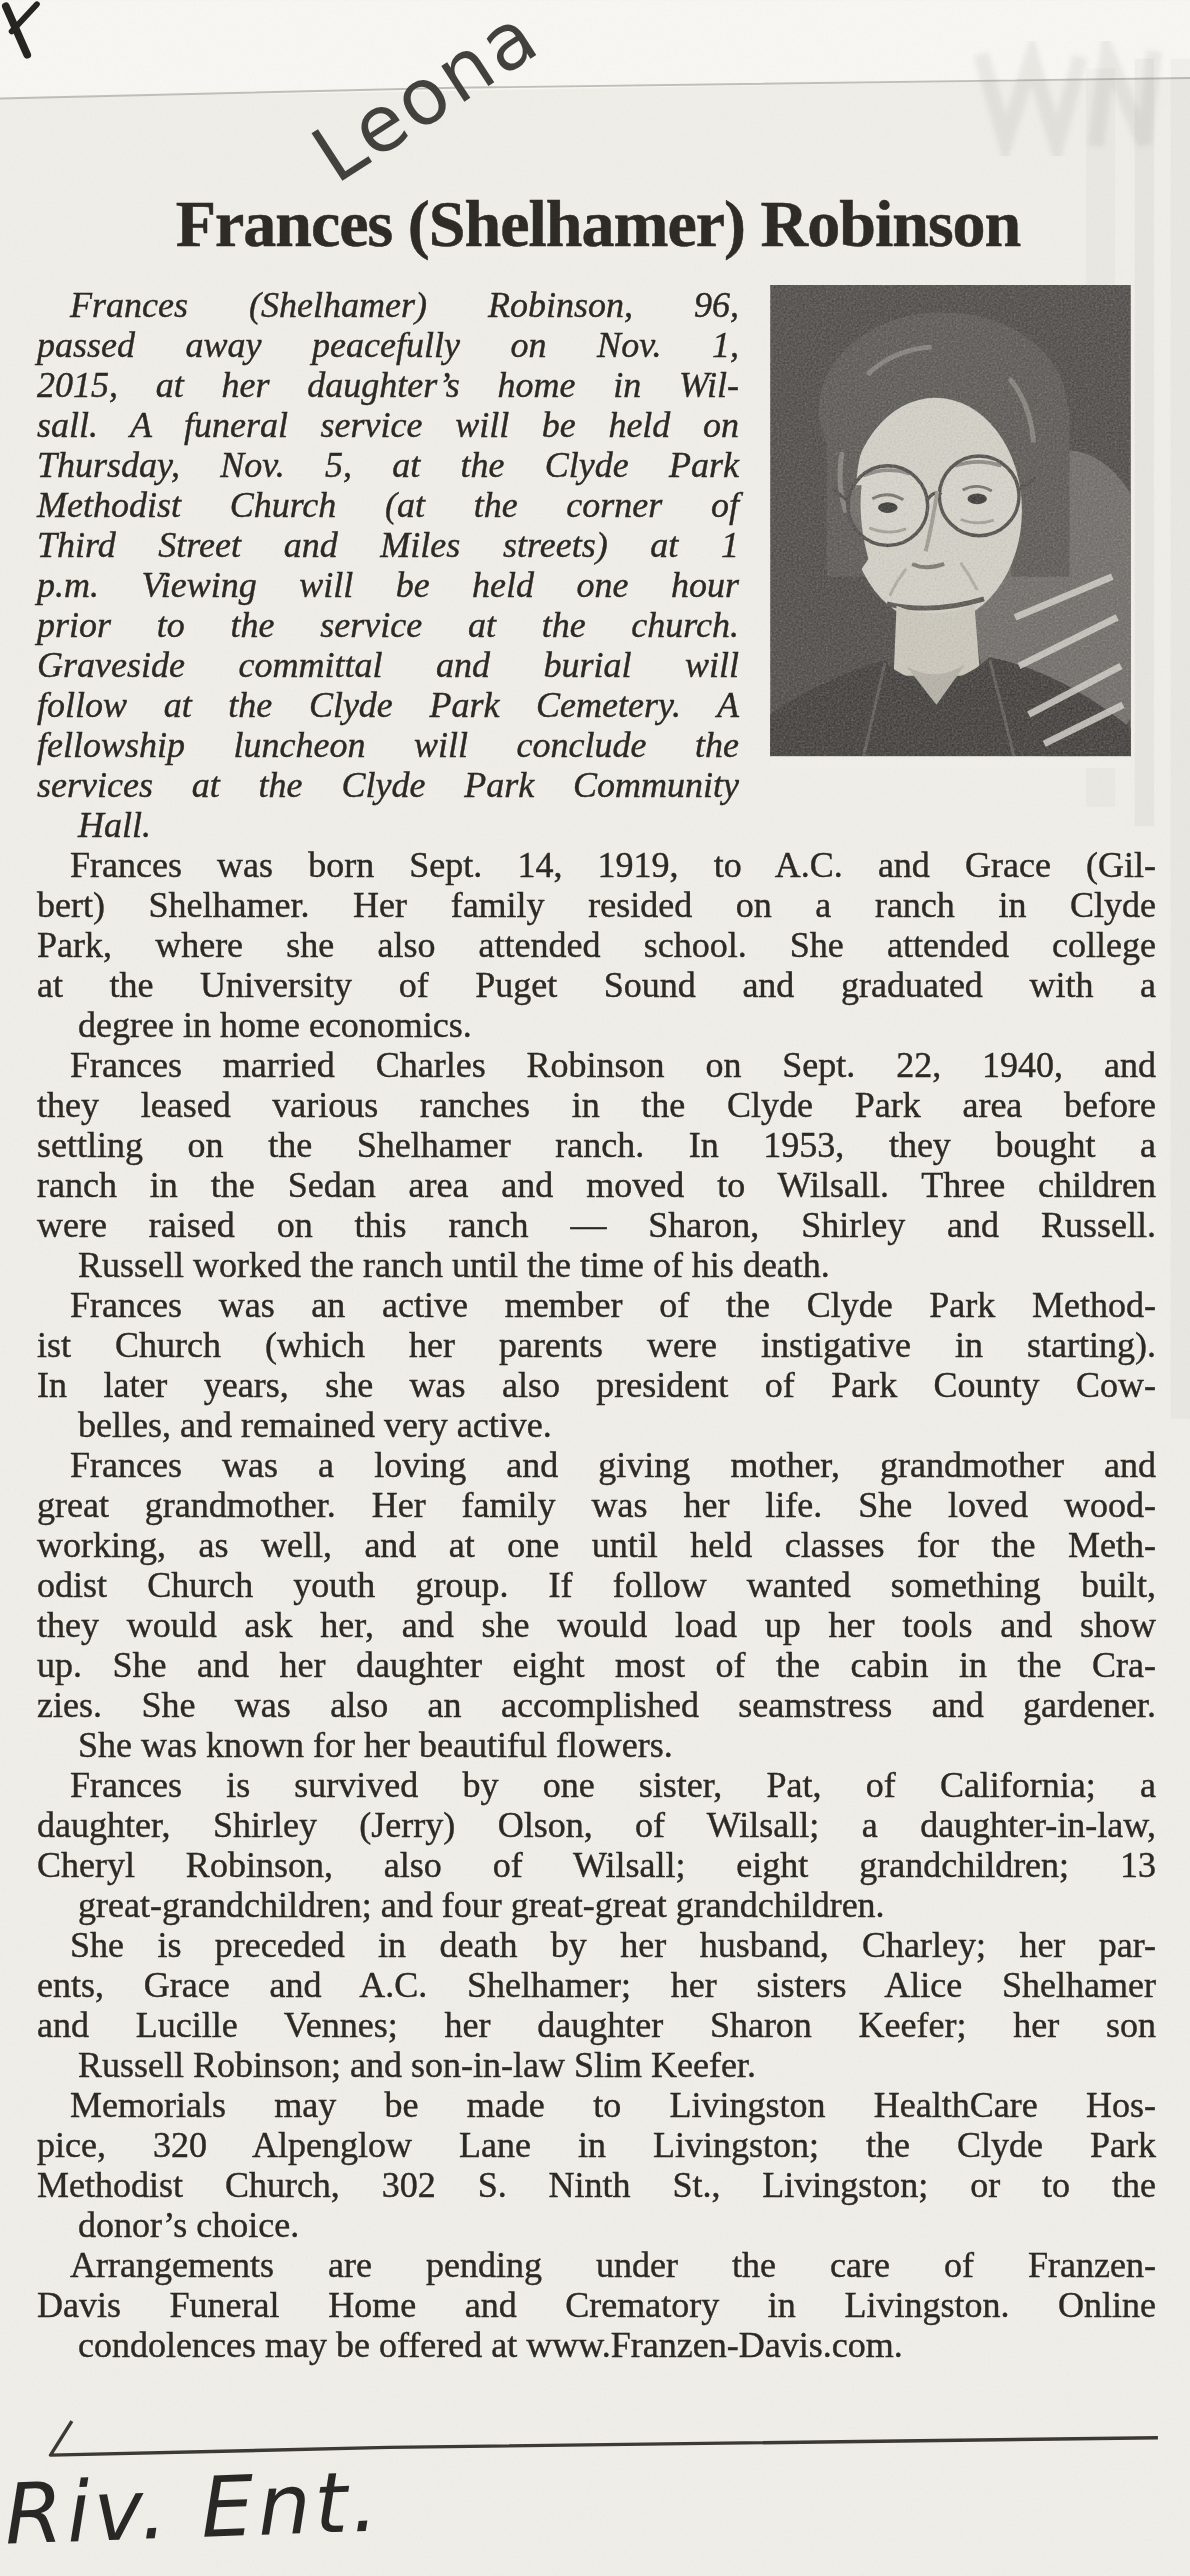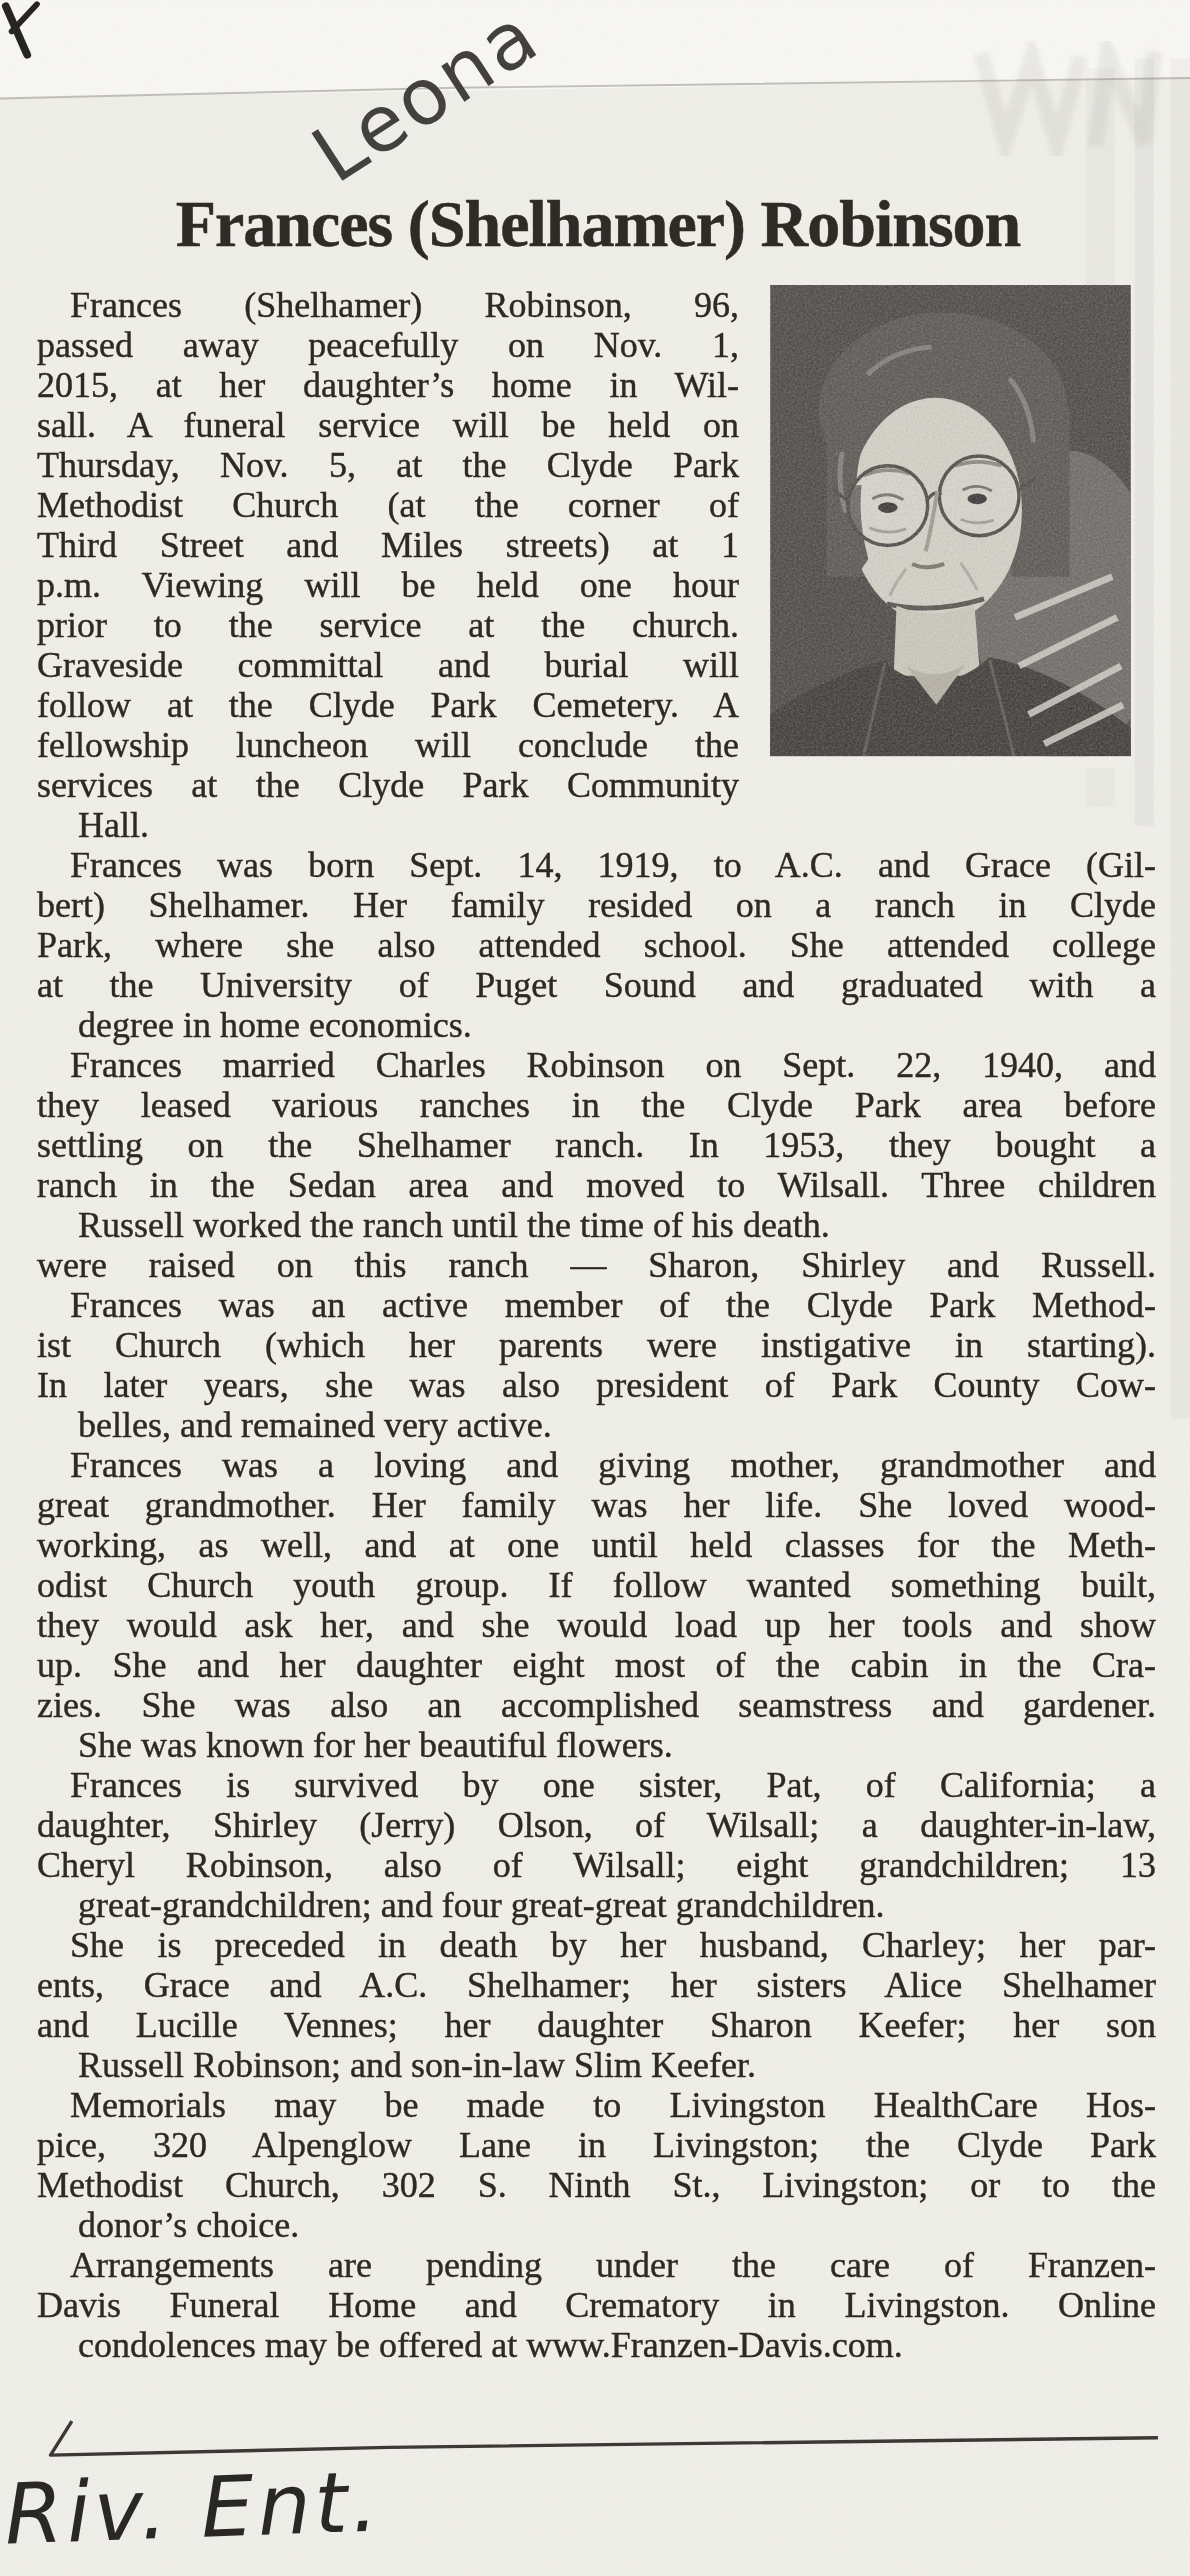--- a/index.html
+++ b/index.html
@@ -25,21 +25,21 @@
   .text-block{
     position:absolute;left:37px;top:285px;width:1119px;
     font-size:36px;line-height:40px;
     color:#29251f;
     -webkit-text-stroke:0.4px #29251f;
     z-index:2;
   }
   .jline{text-align:justify;text-align-last:justify;height:40px;}
   .jline.indent{text-indent:33px;}
   .jline.lastline{text-align-last:left;margin-left:41px;}
-  .para.narrow{width:702px;}
+  .para.narrow{width:702px;font-style:italic;}
   .annot-layer{z-index:3;}
   .grain-layer{z-index:4;pointer-events:none;}
 </style>
 </head>
 <body>
 
 <div class="page">
 
   <svg class="layer bg-layer" viewBox="0 0 1225 2651" aria-hidden="true">
     <defs>
@@ -162,22 +162,22 @@
     <div id="paras-full">
         <div class="jline indent">Frances was born Sept. 14, 1919, to A.C. and Grace (Gil-</div>
         <div class="jline">bert) Shelhamer. Her family resided on a ranch in Clyde</div>
         <div class="jline">Park, where she also attended school. She attended college</div>
         <div class="jline">at the University of Puget Sound and graduated with a</div>
         <div class="jline lastline">degree in home economics.</div>
         <div class="jline indent">Frances married Charles Robinson on Sept. 22, 1940, and</div>
         <div class="jline">they leased various ranches in the Clyde Park area before</div>
         <div class="jline">settling on the Shelhamer ranch. In 1953, they bought a</div>
         <div class="jline">ranch in the Sedan area and moved to Wilsall. Three children</div>
+        <div class="jline">were raised on this ranch — Sharon, Shirley and Russell.</div>
         <div class="jline lastline">Russell worked the ranch until the time of his death.</div>
-        <div class="jline">were raised on this ranch — Sharon, Shirley and Russell.</div>
         <div class="jline indent">Frances was an active member of the Clyde Park Method-</div>
         <div class="jline">ist Church (which her parents were instigative in starting).</div>
         <div class="jline">In later years, she was also president of Park County Cow-</div>
         <div class="jline lastline">belles, and remained very active.</div>
         <div class="jline indent">Frances was a loving and giving mother, grandmother and</div>
         <div class="jline">great grandmother. Her family was her life. She loved wood-</div>
         <div class="jline">working, as well, and at one until held classes for the Meth-</div>
         <div class="jline">odist Church youth group. If follow wanted something built,</div>
         <div class="jline">they would ask her, and she would load up her tools and show</div>
         <div class="jline">up. She and her daughter eight most of the cabin in the Cra-</div>

